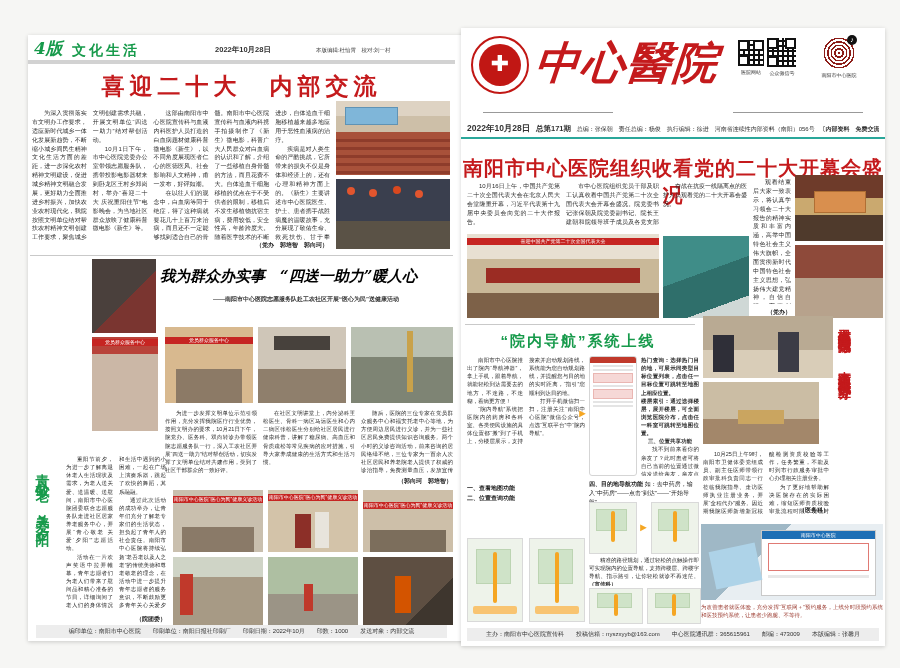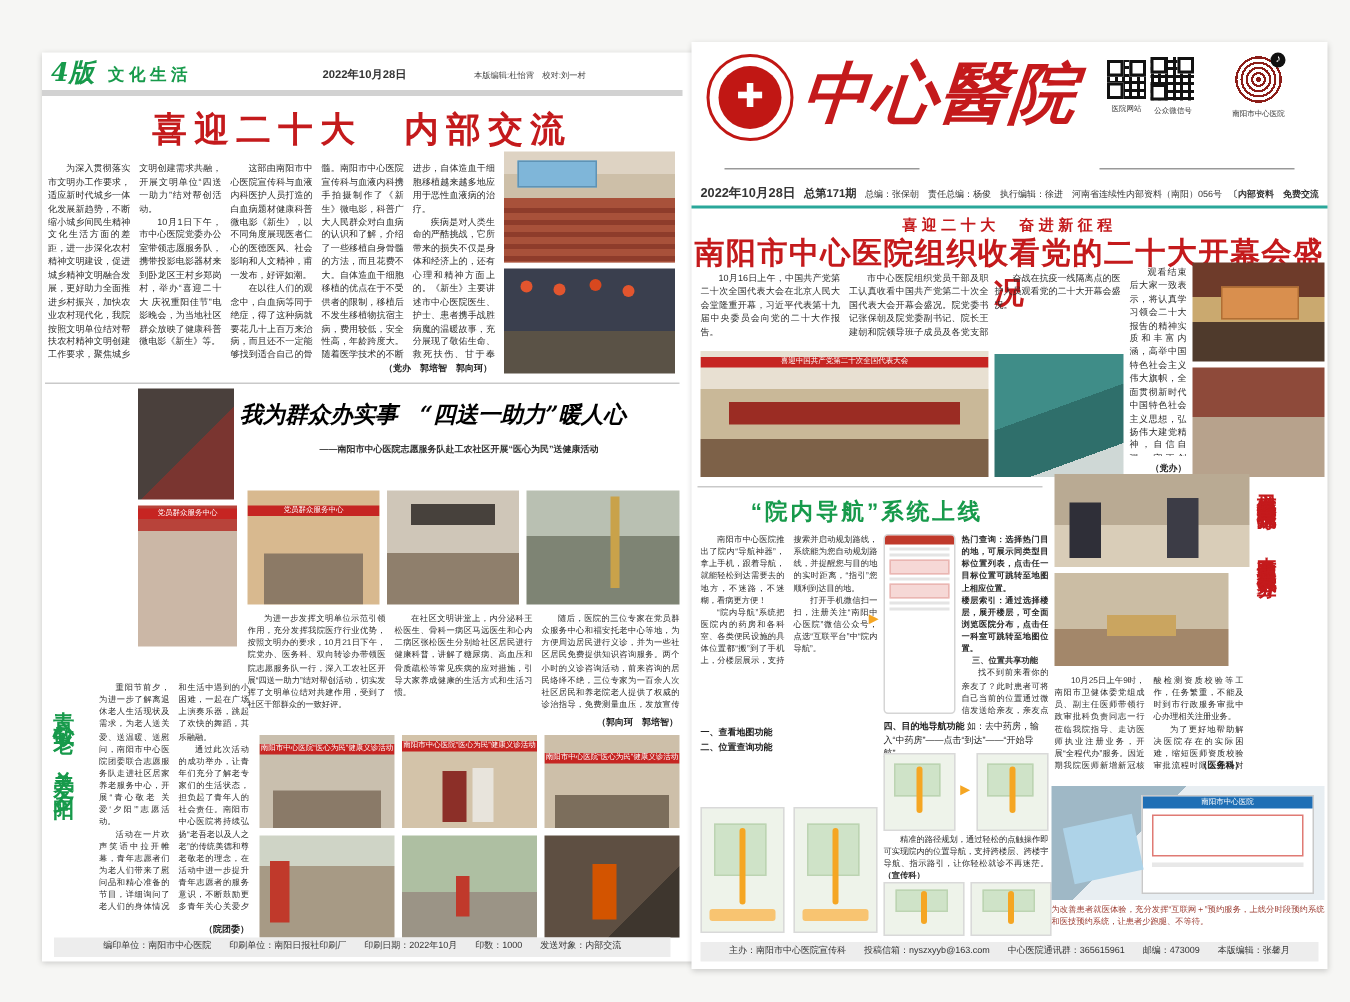--- a/index.html
+++ b/index.html
@@ -36,21 +36,21 @@
   .rule{position:absolute;background:#c9c9c9;}
   .footbar{position:absolute;background:#ededed;font-size:6px;color:#333;text-align:center;line-height:13px;height:13px;overflow:hidden;}
   .serifit{font-family:"DejaVu Serif","Liberation Serif",serif;font-style:italic;font-weight:bold;}
 </style>
 </head>
 <body>
 
 <div class="page" id="left-page">
 
   <div class="abs serifit green" style="left:6px;top:2px;font-size:17px;">4版</div>
-  <div class="abs green" style="left:44px;top:7px;font-size:11px;font-weight:bold;letter-spacing:3px;">文化生活</div>
+  <div class="abs green" style="left:44px;top:7px;font-size:14px;font-weight:bold;letter-spacing:3px;">文化生活</div>
   <div class="abs" style="left:150px;top:10px;width:130px;text-align:center;font-size:7.5px;font-weight:bold;color:#333;">2022年10月28日</div>
   <div class="abs" style="left:288px;top:12px;font-size:5.5px;color:#444;">本版编辑:杜怡霄　校对:刘一村</div>
   <div class="abs serifit green" style="right:6px;top:4px;font-size:12px;transform:skewX(-8deg);">中心醫院</div>
   <div class="rule" style="left:0;top:25px;width:427px;height:4px;background:#d2d2d2;"></div>
 
   <div class="abs red" style="left:0;top:36px;width:427px;text-align:center;font-size:23px;font-weight:bold;letter-spacing:5px;">喜迎二十大　内部交流</div>
   <div class="abs bt c5" style="left:4px;top:74px;width:298px;height:140px;">
       <p>为深入贯彻落实市文明办工作要求，适应新时代城乡一体化发展新趋势，不断缩小城乡间民生精神文化生活方面的差距，进一步深化农村精神文明建设，促进城乡精神文明融合发展，更好助力全面推进乡村振兴，加快农业农村现代化，我院按照文明单位结对帮扶农村精神文明创建工作要求，聚焦城乡文明创建需求共融，开展文明单位“四送一助力”结对帮创活动。</p>
       <p>10月1日下午，市中心医院党委办公室带领志愿服务队，携带投影电影器材来到卧龙区王村乡郑岗村，举办“喜迎二十大 庆祝重阳佳节”电影晚会，为当地社区群众放映了健康科普微电影《新生》等。</p>
       <p>这部由南阳市中心医院宣传科与血液内科医护人员打造的白血病题材健康科普微电影《新生》，以不同角度展现医者仁心的医德医风、社会影响和人文精神，甫一发布，好评如潮。</p>
@@ -157,21 +157,20 @@
   <div class="rule" style="left:272px;top:84px;width:130px;height:1px;background:#999;"></div>
 
   <div class="abs" style="left:6px;top:95px;width:412px;font-size:6px;color:#333;white-space:nowrap;overflow:hidden;">
     <b style="font-size:8.5px;">2022年10月28日</b>
     <b style="font-size:7.5px;margin-left:4px;">总第171期</b>
     <span style="margin-left:4px;">总编：张保朝　责任总编：杨俊　执行编辑：徐进　河南省连续性内部资料（南阳）056号</span>
     <b style="margin-left:3px;">〔内部资料　免费交流〕</b>
   </div>
   <div class="rule" style="left:0;top:109px;width:424px;height:2px;background:#2aa79a;"></div>
 
-  <div class="abs red" style="left:0;top:115px;width:424px;text-align:center;font-size:10px;font-weight:bold;letter-spacing:3px;">喜迎二十大　奋进新征程</div>
   <div class="abs red" style="left:0;top:127px;width:424px;text-align:center;font-size:20px;font-weight:bold;letter-spacing:1px;">南阳市中心医院组织收看党的二十大开幕会盛况</div>
 
   <div class="abs bt c2" style="left:6px;top:154px;width:192px;height:48px;">
       <p>10月16日上午，中国共产党第二十次全国代表大会在北京人民大会堂隆重开幕，习近平代表第十九届中央委员会向党的二十大作报告。</p>
       <p>市中心医院组织党员干部及职工认真收看中国共产党第二十次全国代表大会开幕会盛况。院党委书记张保朝及院党委副书记、院长王建朝和院领导班子成员及各党支部书记，在医院三号楼三楼第一会议室集体观看。</p>
     </div>
   <div class="abs bt" style="left:202px;top:154px;width:84px;height:50px;">
       <p>奋战在抗疫一线隔离点的医护人员观看党的二十大开幕会盛况。</p>
     </div>
   <div class="abs bt" style="left:292px;top:150px;width:38px;height:126px;">

